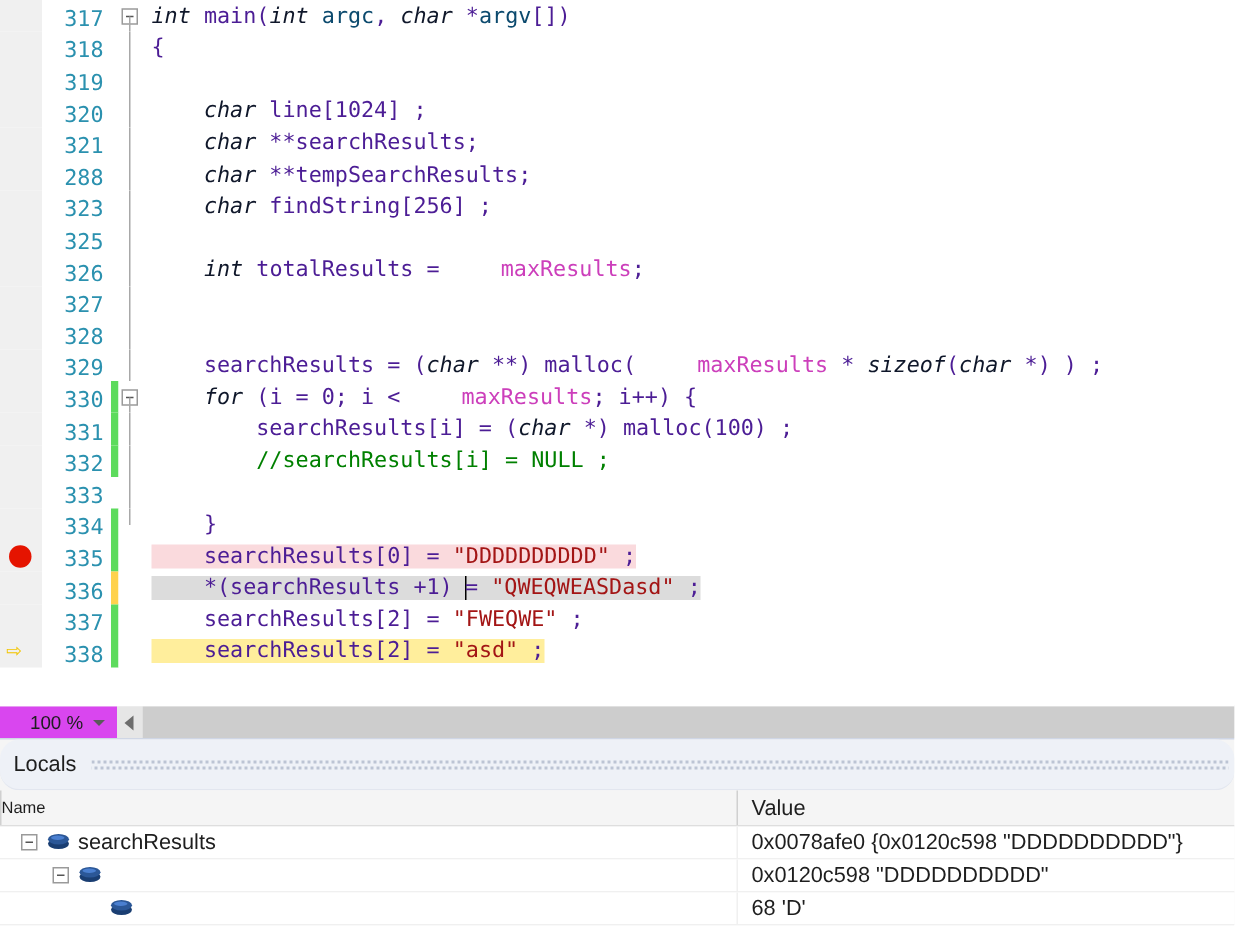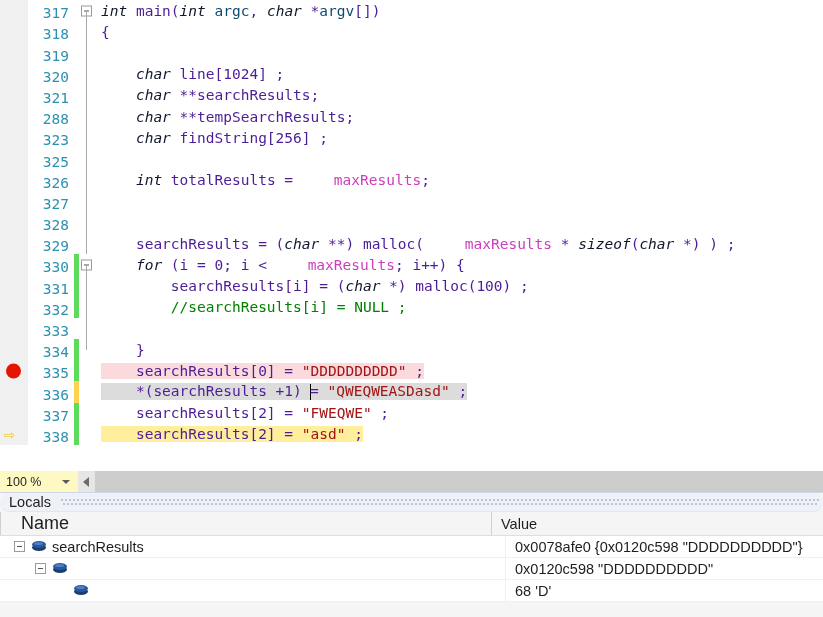--- a/index.html
+++ b/index.html
@@ -120,24 +120,24 @@
 
   
   #zoombar {
     position: absolute; left: 0; top: 470px; width: 823px; height: 22px;
     background: #e6e6e6;
     display: flex; align-items: stretch;
     border-top: 1px solid #ffffff;
   }
   .zoom-combo {
     flex: 0 0 78px;
-    background: #fef9c3;
+    background: #d946ef;
     display: flex; align-items: center;
     font-size: 12.5px; color: #1e1e1e;
-    padding-left: 6px;
+    padding-left: 20px;
     position: relative;
   }
   .zoom-caret {
     position: absolute; right: 8px; top: 50%;
     transform: translateY(-50%);
     width: 0; height: 0;
     border-left: 4px solid transparent;
     border-right: 4px solid transparent;
     border-top: 4px solid #5a5a5a;
   }
@@ -160,21 +160,21 @@
     background: #cdcdcd;
   }
 
   
   #locals {
     position: absolute; left: 0; top: 492px; width: 823px; height: 125px;
     background: #f5f5f5;
     border-top: 1px solid #cfd6e5;
   }
   #locals-titlebar {
-    height: 19px;
+    height: 34px;
     background: #eef1f7;
     display: flex; align-items: center;
     padding-left: 9px;
     border-bottom: 1px solid #e2e6ef;
     border-radius: 13px;
   }
   #locals-title {
     font-size: 14.5px; color: #1e1e1e;
     font-family: "Liberation Sans", sans-serif;
     padding-right: 10px;
@@ -192,41 +192,40 @@
   }
   #grid-header {
     display: flex;
     height: 24px;
     background: #f5f5f5;
     align-items: center;
     border-bottom: 1px solid #dedede;
   }
   .col-name {
     flex: 0 0 491px;
-    padding-left: 20px;
-    font-size: 18px; color: #1e1e1e;
+    padding-left: 0;
+    font-size: 11px; color: #1e1e1e;
     border-left: 1px solid #d0d0d0;
     height: 100%;
     display: flex; align-items: center;
   }
   .col-value {
     flex: 1 1 auto;
     padding-left: 9px;
     font-size: 14.5px; color: #1e1e1e;
     border-left: 1px solid #d0d0d0;
     height: 100%;
     display: flex; align-items: center;
   }
   .grid-row {
     display: flex;
     height: 22px;
     align-items: center;
     background: #ffffff;
     border-bottom: 1px solid #f0f0f0;
-    gap: 14px;
   }
   .cell-name {
     flex: 0 0 491px;
     height: 100%;
     display: flex; align-items: center;
     font-size: 14.5px; color: #1e1e1e;
     font-family: "Liberation Sans", sans-serif;
   }
   .cell-value {
     flex: 1 1 auto;

